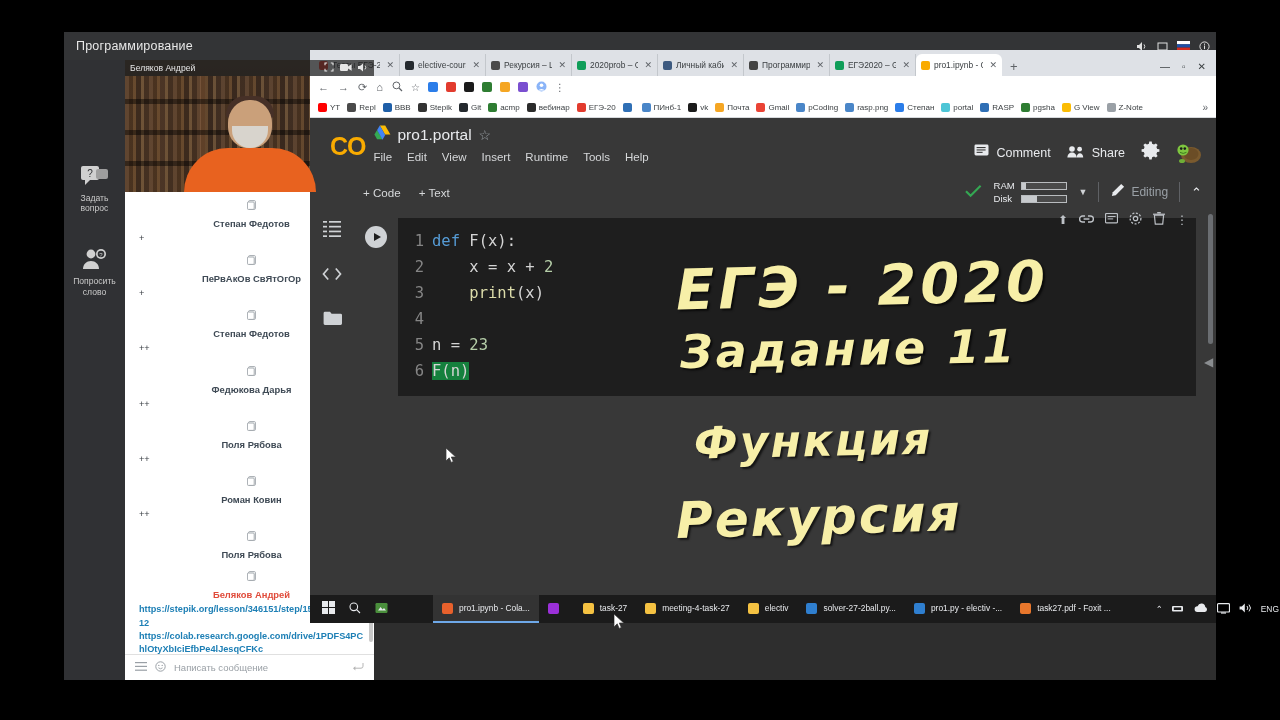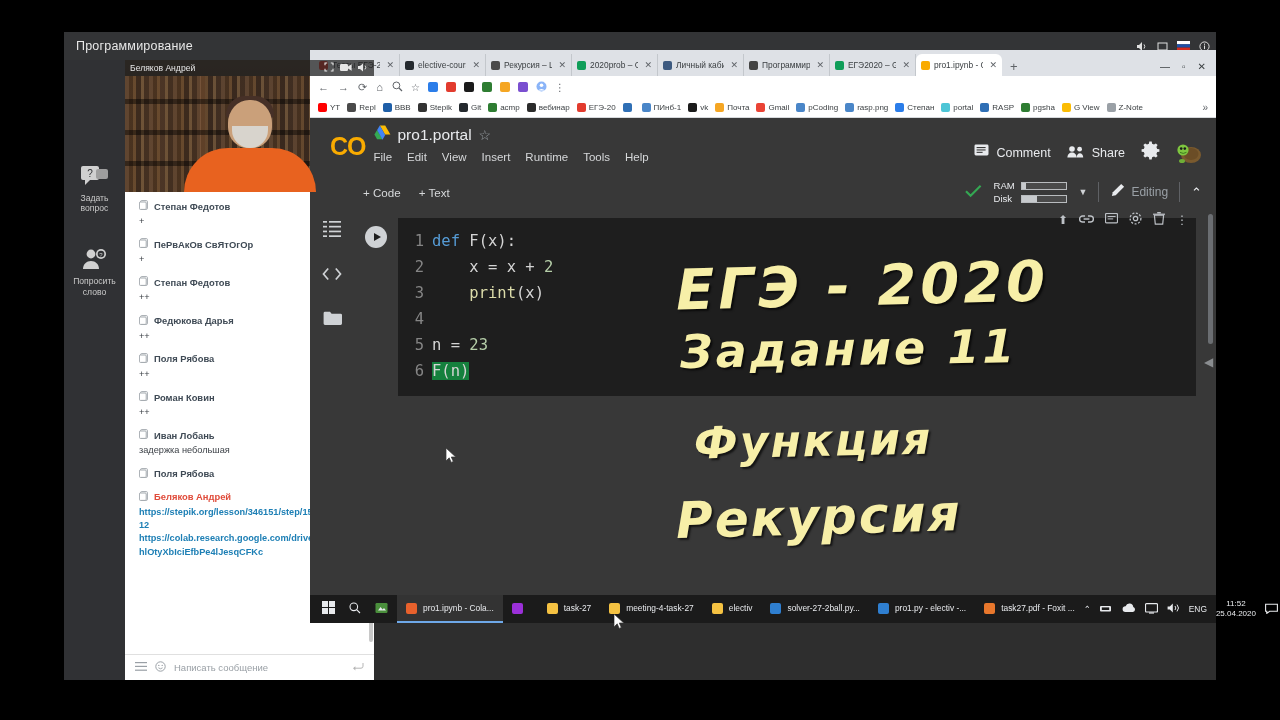--- a/index.html
+++ b/index.html
@@ -59,21 +59,21 @@
      width: 44px; height: 48px; border-radius: 48% 48% 44% 44%; background: #caa07a; z-index: 3; }
   .person-hair { position: absolute; left: 50%; top: 36px; transform: translateX(-50%);
      width: 48px; height: 22px; border-radius: 24px 24px 4px 4px; background: #463027; z-index: 3; }
   .person-beard { position: absolute; left: 50%; top: 66px; transform: translateX(-50%);
      width: 36px; height: 22px; border-radius: 0 0 18px 18px; background: #d8d4cd; z-index: 4; }
   .person-body { position: absolute; left: 50%; bottom: 0; transform: translateX(-50%);
      width: 132px; height: 44px; border-radius: 54px 54px 0 0; background: #e8621f; z-index: 3; }
 
   .msgs { flex: 1; overflow: hidden; padding: 8px 10px 0 14px; position: relative; background:#fff; }
   .msg { margin-bottom: 11px; }
-  .msg-name { display: flex; align-items: center; gap: 6px; color: #3f4a55; font-size: 9.4px; font-weight: bold; }
+  .msg-name { display: flex; align-items: center; gap: 6px; color: #3f4a55; font-size: 9.4px; font-weight: bold; flex-direction: column; }
   .msg-name.host { color: #e04b3a; }
   .msg-body { color: #3c4147; font-size: 9.2px; line-height: 1.33; margin-top: 3px; }
   .msg-body.link { color: #1d7fb5; font-weight: bold; word-break: break-all; line-height: 1.45; cursor: pointer; }
   .chat-scroll { position: absolute; right: 1px; top: 300px; width: 4px; height: 150px; background: #c8c8c8; border-radius: 2px; }
   .chat-input {
     height: 26px; border-top: 1px solid #e0e0e0; display: flex; align-items: center;
     gap: 8px; padding: 0 10px; color: #9aa0a6; font-size: 9.5px; background: #fff;
   }
   .chat-input .send { margin-left: auto; color: #b5b5b5; }
 
@@ -166,21 +166,21 @@
   #ov1 { left: 676px; top: 253px; font-size: 56px; letter-spacing: 4px; transform: rotate(-1.4deg); }
   #ov2 { left: 680px; top: 322px; font-size: 46px; letter-spacing: 3px; transform: rotate(-1deg); }
   #ov3 { left: 694px; top: 415px; font-size: 44px; letter-spacing: 2px; transform: rotate(-1.2deg); }
   #ov4 { left: 676px; top: 488px; font-size: 50px; letter-spacing: 2px; transform: rotate(-1.6deg); }
 
   
   .pageedge { position: absolute; left: 1204px; top: 355px; color: #8a8d90; font-size: 12px; }
 
   
   .taskbar { position: absolute; left: 310px; top: 595px; width: 906px; height: 28px;
-    background: #1b1b1b; display: flex; align-items: center; padding: 0 3px; }
+    background: #1b1b1b; display: flex; align-items: center; padding: 0 3px; gap: 36px; }
   .tb-sys { display: flex; align-items: center; gap: 14px; padding: 0 9px; color: #e8eaed; }
   .tb-item { display: flex; align-items: center; gap: 6px; height: 28px; padding: 0 9px;
     font-size: 8.4px; color: #e8eaed; white-space: nowrap; cursor: pointer;
     border-bottom: 2px solid transparent; max-width: 118px; overflow: hidden; }
   .tb-item.active { background: #333; border-bottom-color: #6ea8e8; }
   .tb-ic { width: 11px; height: 11px; border-radius: 2px; flex: none; }
   .tb-right { margin-left: auto; display: flex; align-items: center; gap: 9px;
     color: #e8eaed; font-size: 8.4px; padding-right: 4px; }
   .clock { text-align: center; line-height: 1.25; font-size: 8px; }
 
@@ -341,30 +341,20 @@
           </div>
           <div class="msg">
             <div class="msg-name">
               <span><svg width="9" height="10" viewBox="0 0 9 10">
                   <rect x="1.6" y="0.6" width="6.8" height="8.8" rx="1" fill="none" stroke="#9aa0a6" stroke-width=".9"></rect>
                   <rect x="0.4" y="2" width="6.8" height="7.4" rx="1" fill="#fff" stroke="#9aa0a6" stroke-width=".9"></rect>
                 </svg></span>
               <span>Роман Ковин</span>
             </div>
             <div class="msg-body">++</div>
-          </div>
-          <div class="msg">
-            <div class="msg-name">
-              <span><svg width="9" height="10" viewBox="0 0 9 10">
-                  <rect x="1.6" y="0.6" width="6.8" height="8.8" rx="1" fill="none" stroke="#9aa0a6" stroke-width=".9"></rect>
-                  <rect x="0.4" y="2" width="6.8" height="7.4" rx="1" fill="#fff" stroke="#9aa0a6" stroke-width=".9"></rect>
-                </svg></span>
-              <span>Иван Лобань</span>
-            </div>
-            <div class="msg-body">задержка небольшая</div>
           </div>
           <div class="msg">
             <div class="msg-name">
               <span><svg width="9" height="10" viewBox="0 0 9 10">
                   <rect x="1.6" y="0.6" width="6.8" height="8.8" rx="1" fill="none" stroke="#9aa0a6" stroke-width=".9"></rect>
                   <rect x="0.4" y="2" width="6.8" height="7.4" rx="1" fill="#fff" stroke="#9aa0a6" stroke-width=".9"></rect>
                 </svg></span>
               <span>Поля Рябова</span>
             </div>
           </div>

